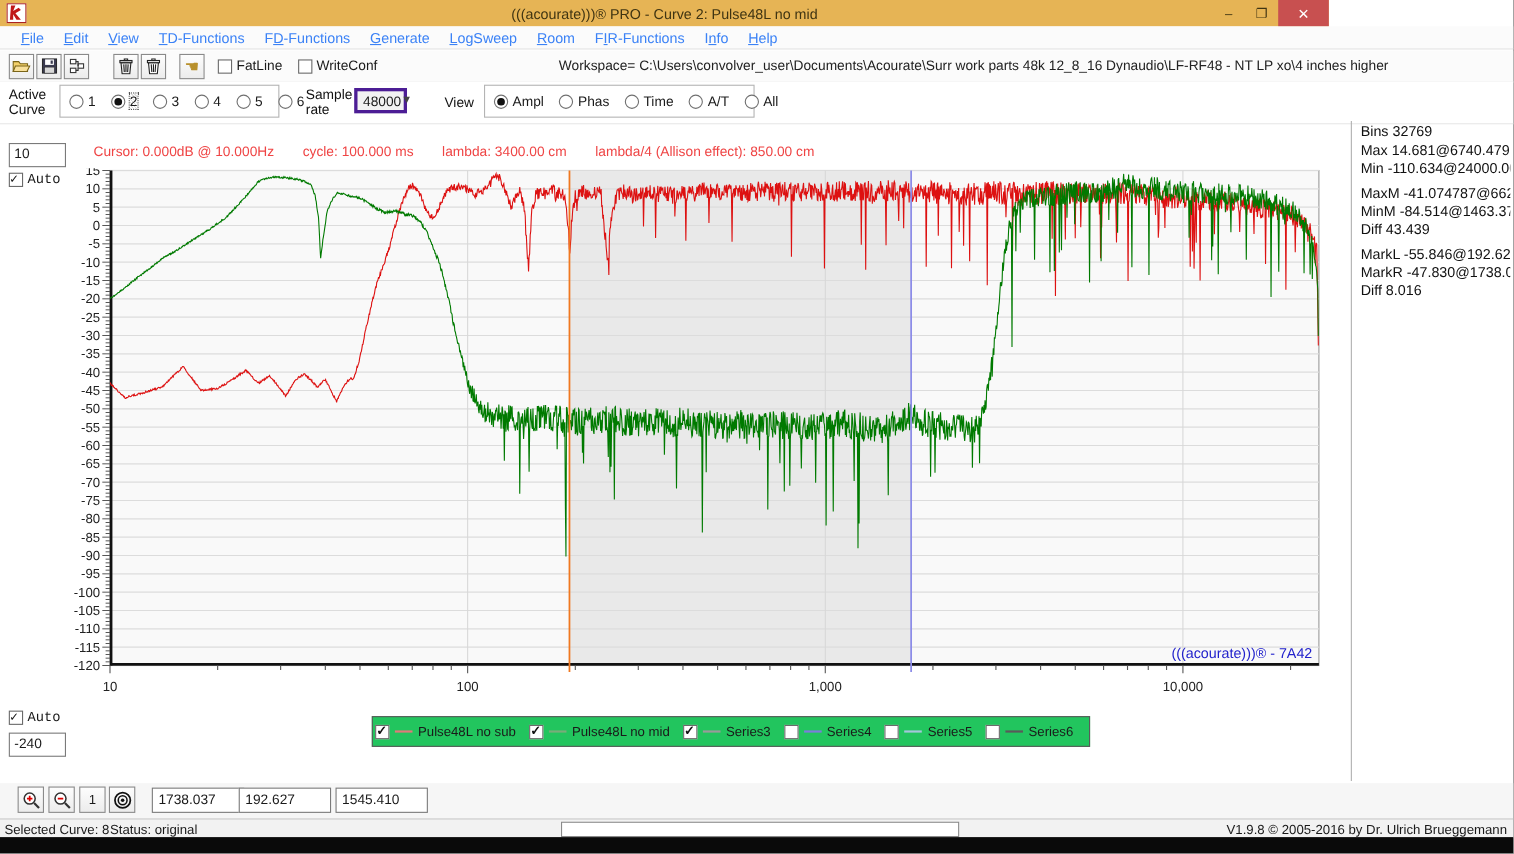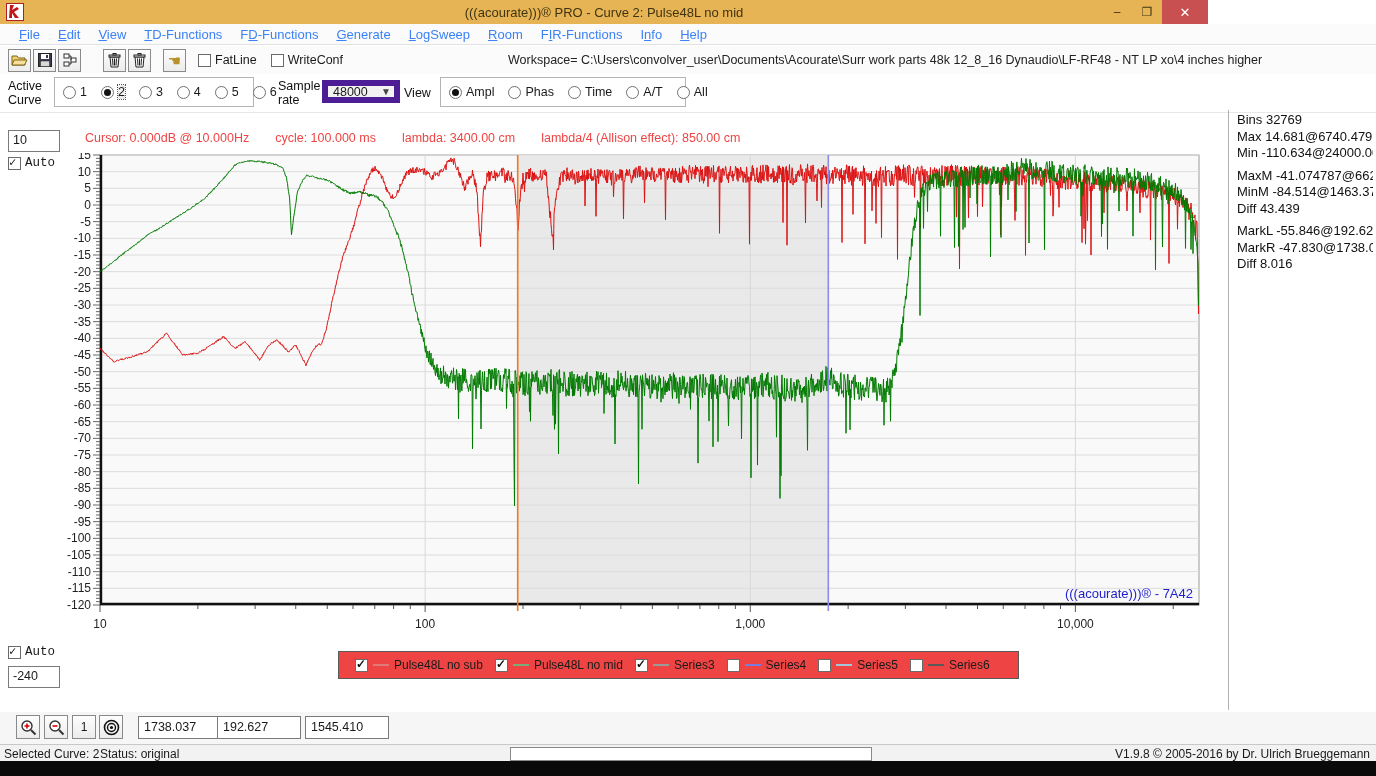--- a/index.html
+++ b/index.html
@@ -27,37 +27,37 @@
   .workspace{position:absolute;left:508px;top:7px;font-size:12.5px;color:#222;white-space:nowrap;}
   
   .controlrow{position:absolute;left:0;top:74px;width:1376px;height:38px;background:#ffffff;border-bottom:1px solid #e8e8e8;}
   .two-line-label{position:absolute;font-size:12.5px;line-height:14px;color:#111;}
   .groupbox{position:absolute;border:1px solid #b4b4b4;background:#fff;display:flex;align-items:center;padding:0 8px;box-sizing:border-box;}
   .radio-item{display:flex;align-items:center;margin-right:14px;}
   .radio{width:13px;height:13px;border:1px solid #707070;border-radius:50%;background:#fff;position:relative;box-sizing:border-box;}
   .radio.checked::after{content:"";position:absolute;left:2px;top:2px;width:7px;height:7px;border-radius:50%;background:#111;}
   .radio-label{margin-left:4px;font-size:12.5px;}
   .radio-label.focus{outline:1px dotted #555;background:repeating-linear-gradient(45deg,#ddd 0 1px,#fff 1px 2px);}
-  .combo{position:absolute;left:322px;top:6px;width:78px;height:23px;border:6px solid #4c1d95;background:#f2f2f2;display:flex;align-items:center;box-sizing:border-box;}
+  .combo{position:absolute;left:322px;top:6px;width:48px;height:23px;border:3px solid #4c1d95;background:#f2f2f2;display:flex;align-items:center;box-sizing:border-box;}
   .combo .val{flex:1;padding-left:5px;font-size:12.5px;}
   .combo .arr{width:16px;text-align:center;color:#444;font-size:10px;}
   
   .field{position:absolute;border:1px solid #7a7a7a;background:#fff;font-size:12.5px;padding:2px 4px;box-sizing:border-box;}
   .auto-wrap{position:absolute;display:flex;align-items:flex-end;font-family:Liberation Mono, monospace;}
   .auto-wrap .cb-label{margin:0 0 0 4px;}
   
   .cursorline{position:absolute;top:131px;left:85px;font-size:12.5px;white-space:nowrap;}
   .cursorline span{margin-right:26px;}
   
   .statspanel{position:absolute;left:1237px;top:112px;width:136px;font-size:13px;line-height:16.5px;color:#111;}
   .stats-group{margin-bottom:6px;}
   .stats-line{white-space:nowrap;overflow:hidden;}
   .vsep{position:absolute;left:1228px;top:110px;width:1px;height:600px;background:#b0b0b0;}
   
-  .legendbox{position:absolute;left:338px;top:651px;height:26px;border:1px solid #5a5a5a;background:#ef4444;display:flex;align-items:center;padding:0 16px;}
+  .legendbox{position:absolute;left:338px;top:651px;height:26px;border:1px solid #5a5a5a;background:#22c55e;display:flex;align-items:center;padding:0 2px;}
   .leg-entry{display:flex;align-items:center;margin-right:12px;}
   .leg-swatch{width:16px;height:2px;margin:0 5px;}
   .leg-label{font-size:12px;}
   
   .bottombar{position:absolute;left:0;top:712px;width:1376px;height:32px;background:#f6f6f6;}
   .bbtn{position:absolute;top:3px;width:24px;height:24px;border:1px solid #8a8a8a;background:linear-gradient(#fdfdfd,#ececec);display:flex;align-items:center;justify-content:center;box-sizing:border-box;font-size:12px;}
   .bfield{position:absolute;top:4px;width:84px;height:23px;border:1px solid #7a7a7a;background:#fff;font-size:12.5px;padding:3px 5px;box-sizing:border-box;}
   
   .statusbar{position:absolute;left:0;top:744px;width:1376px;height:17px;background:#f2f2f2;border-top:1px solid #c8c8c8;font-size:12px;}
   .statusbar .sleft{position:absolute;left:4px;top:2px;}
@@ -550,20 +550,20 @@
         <circle cx="8.5" cy="8.5" r="4" fill="none" stroke="#111" stroke-width="1.4"></circle>
         <circle cx="8.5" cy="8.5" r="1.6" fill="#111"></circle>
       </svg>
     </div>
     <div class="bfield" style="left:138px">1738.037</div>
     <div class="bfield" style="left:217px">192.627</div>
     <div class="bfield" style="left:305px">1545.410</div>
   </div>
 
   <div class="statusbar">
-    <span class="sleft">Selected Curve: 2</span>
+    <span class="sleft">Selected Curve: 8</span>
     <span class="smid">Status: original</span>
     <div class="progressbox"></div>
     <span class="sright">V1.9.8 © 2005-2016 by Dr. Ulrich Brueggemann</span>
   </div>
   <div class="taskstrip"></div>
 
 </div>
 
 </body></html>

